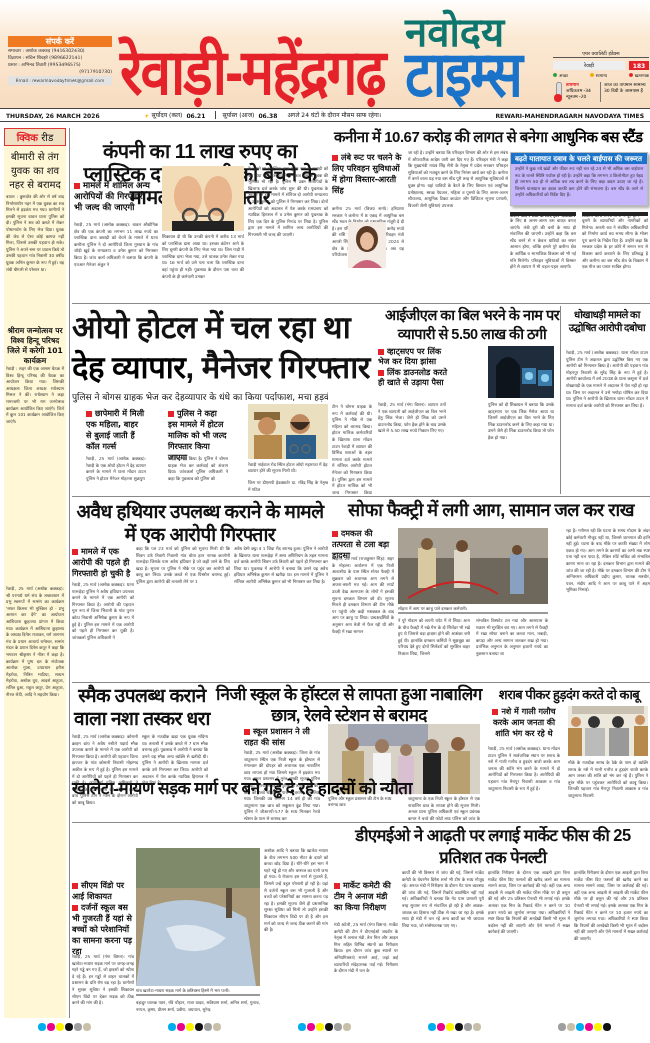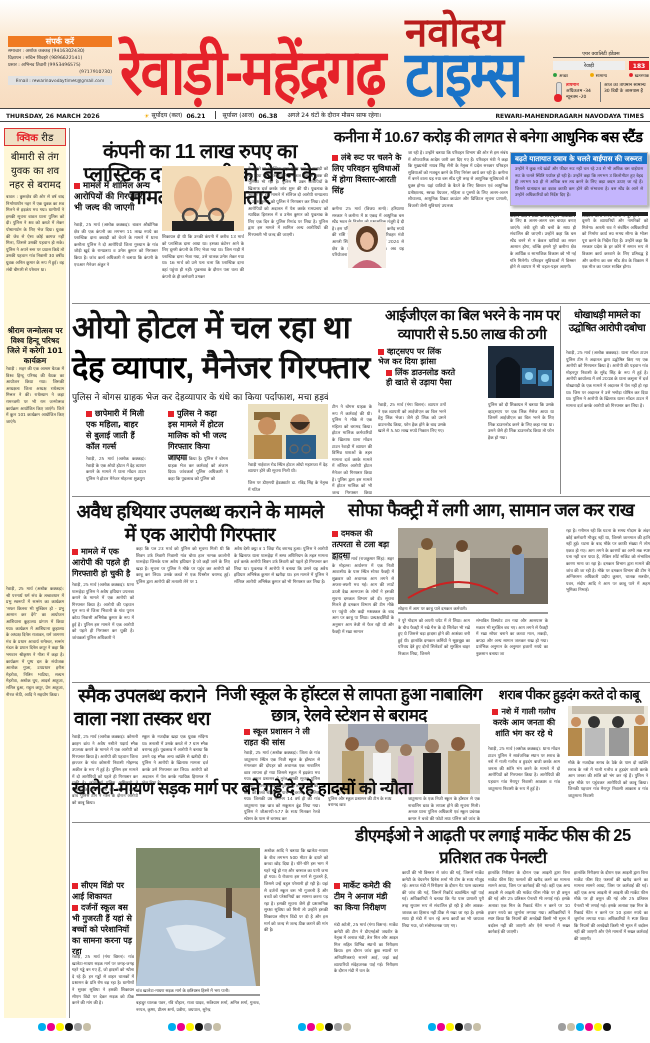--- a/index.html
+++ b/index.html
@@ -5,21 +5,21 @@
 *{box-sizing:border-box;margin:0;padding:0}
 html,body{width:650px;height:1043px;background:#fff;overflow:hidden}
 body{position:relative;font-family:"DejaVu Sans",sans-serif;color:#111}
 .abs{position:absolute}
 .masthead{left:0;top:0;width:650px;height:108px;background:linear-gradient(#fff 0%,#fbe9d3 35%,#f7dcc0 100%)}
 .contact{left:8px;top:36px;width:104px}
 .contact-head{background:#f07a22;color:#fff;font-size:8px;font-weight:bold;text-align:center;height:11px;line-height:11px}
 .contact-line{font-size:4.6px;line-height:7px;color:#333;white-space:nowrap}
 .contact-email{background:#e2e2e2;font-size:4.4px;text-align:center;height:9px;line-height:9px;margin-top:1px;color:#444}
 .title-red{left:120px;top:38px;font-family:"Liberation Sans",sans-serif;font-size:55px;font-weight:bold;color:#e5222a;letter-spacing:-2px;white-space:nowrap;line-height:60px;transform:scaleY(1.15);transform-origin:top}
-.title-blue-top{left:405px;top:10px;font-family:"Liberation Sans",sans-serif;font-size:40px;font-weight:bold;color:#b91c1c;line-height:44px}
+.title-blue-top{left:405px;top:10px;font-family:"Liberation Sans",sans-serif;font-size:40px;font-weight:bold;color:#0f766e;line-height:44px}
 .title-blue{left:405px;top:40px;font-family:"Liberation Sans",sans-serif;font-size:55px;font-weight:bold;color:#1a73c8;line-height:60px;transform:scaleY(1.15);transform-origin:top;letter-spacing:-2px}
 .aqi{left:553px;top:50px;width:96px}
 .aqi-title{font-size:5px;text-align:center;border-bottom:1px solid #555;padding-bottom:1px;color:#222}
 .aqi-row{display:flex;align-items:center;margin-top:3px}
 .aqi-city{flex:1;background:#eee;font-size:5px;text-align:center;height:9px;line-height:9px}
 .aqi-val{background:#e5222a;color:#fff;font-size:6px;font-weight:bold;width:20px;text-align:center;height:9px;line-height:9px;margin-left:4px}
 .aqi-legend{display:flex;justify-content:space-between;font-size:4.2px;margin-top:3px}
 .dot{display:inline-block;width:4px;height:4px;border-radius:50%;margin-right:2px}
 .weather{display:flex;margin-top:4px;font-size:4.5px;line-height:6px}
 .thermo{width:10px;height:20px;position:relative;margin-right:3px}
@@ -165,21 +165,21 @@
       <circle cx="46" cy="45" r="4" fill="none" stroke="#666" stroke-width="1.5"></circle>
       <circle cx="58" cy="45" r="4" fill="none" stroke="#666" stroke-width="1.5"></circle>
     </svg>
 </div>
 <div class="abs caption" style="left:248px;top:462px;width:80px;height:18px;overflow:hidden">रेवाड़ी नाईवाल रोड स्थित होटल ओयो महाराजा में देह व्यापार होने की सूचना मिली थी।</div>
 <div class="abs text" style="left:248px;top:480px;width:80px;height:14px">जिस पर डीएसपी हेडक्वार्टर डा. रविंद्र सिंह के नेतृत्व में गठित</div>
 <div class="abs text" style="left:332px;top:404px;width:40px;height:90px">टीम ने बोगस ग्राहक के रूप में कार्रवाई की थी। पुलिस ने मौके से एक महिला को बरामद किया। होटल मालिक कर्मचारियों के खिलाफ थाना मॉडल टाउन रेवाड़ी में व्यापार की विभिन्न धाराओं के तहत मामला दर्ज करके मामले में संलिप्त आरोपी होटल मैनेजर को गिरफ्तार किया है। पुलिस द्वारा इस मामले में होटल मालिक को भी जल्द गिरफ्तार किया जाएगा।</div>
 
 <div class="abs h" style="left:384px;top:306px;width:176px;font-size:14.5px;line-height:19px">आईजीएल का बिल भरने के नाम पर व्यापारी से 5.50 लाख की ठगी</div>
 <div class="abs sub" style="left:378px;top:347px;width:70px;font-size:8px;line-height:10px">व्हाट्सएप पर लिंक भेज कर दिया झांसा</div>
-<div class="abs sub" style="left:386px;top:368px;width:70px;font-size:8px;line-height:10px">लिंक डाउनलोड करते ही खाते से उड़ाया पैसा</div>
+<div class="abs sub" style="left:378px;top:368px;width:70px;font-size:8px;line-height:10px">लिंक डाउनलोड करते ही खाते से उड़ाया पैसा</div>
 <div class="abs text" style="left:378px;top:402px;width:68px;height:92px">रेवाड़ी, 25 मार्च (गंगा बिशन): व्यापार ठगों ने एक व्यापारी को आईजीएल का बिल भरने हेतु लिंक भेजा। जैसे ही लिंक को उसने डाउनलोड किया, फोन हैक होने के बाद उसके खाते से 5.50 लाख रुपये निकाल लिए गए।</div>
 <div class="abs img" style="left:488px;top:346px;width:66px;height:52px;background:#1c2a3a">
   <svg width="66" height="52" viewBox="0 0 66 52">
       <rect width="66" height="52" fill="#1e2c3c"></rect>
       <path d="M8 52 L8 20 Q20 2 32 20 L32 52Z" fill="#0e141c"></path>
       <rect x="34" y="22" width="14" height="16" fill="#3a7aa8"></rect>
       <rect x="50" y="24" width="14" height="16" fill="#3a7aa8"></rect>
       <circle cx="41" cy="30" r="4" fill="#8fd0f0"></circle>
       <circle cx="57" cy="32" r="4" fill="#8fd0f0"></circle>
     </svg>

